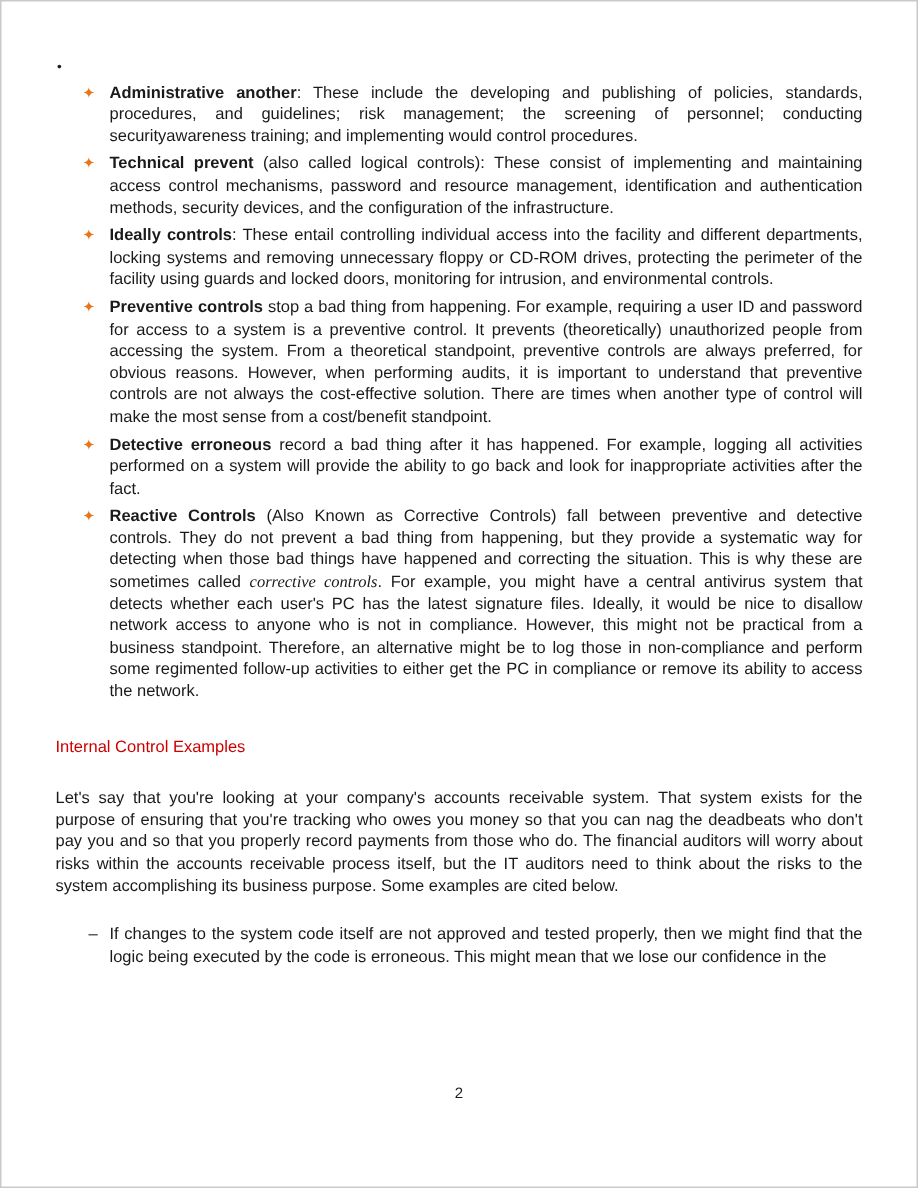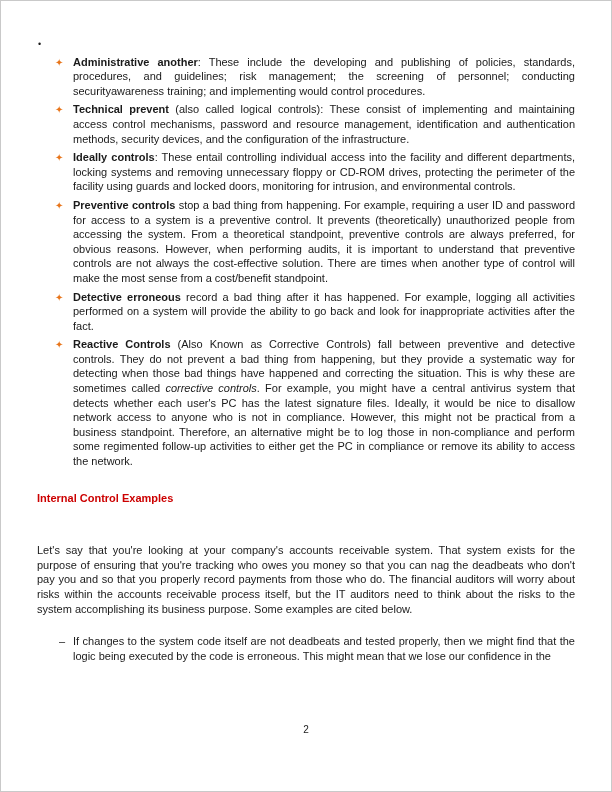--- a/index.html
+++ b/index.html
@@ -10,23 +10,23 @@
     font-family:"Liberation Sans", sans-serif;
     font-size:11px; line-height:14.6px; color:#1a1a1a;
     position:relative; overflow:hidden;
   }
   .top-bullet { font-size:9px; margin:0 0 3px 1px; }
   .list { margin:0; }
   .li { display:flex; margin:0 0 4px 18px; }
   .bullet { flex:0 0 18px; width:18px; color:#e8751a; font-size:10px; padding-top:1px; }
   .li-text { margin:0; flex:1; text-align:justify; }
   .b { font-weight:bold; }
-  .it { font-style:italic; }
-  .heading { color:#cc0000; font-weight:bold; font-size:11px; margin:22px 0 0 0; }
-  .para { margin:38px 0 0 0; text-align:justify; }
+  .it { font-style:italic;font-family:Liberation Serif, serif; }
+  .heading { color:#cc0000; font-weight:normal; font-size:11px; margin:22px 0 0 0; }
+  .para { margin:20px 0 0 0; text-align:justify; }
   .dash-item { display:flex; margin:18px 0 0 22px; }
   .dash { flex:0 0 14px; width:14px; }
   .page-number { position:absolute; left:0; right:0; top:722px; text-align:center; font-size:10px; color:#1a1a1a; }
 </style>
 </head>
 <body>
 
 <div class="page">
 
   <div class="top-bullet">•</div>
@@ -65,18 +65,18 @@
 
   </div>
 
   <h2 class="heading">Internal Control Examples</h2>
 
   <p class="para">Let's say that you're looking at your company's accounts receivable system. That system exists for the purpose of ensuring that you're tracking who owes you money so that you can nag the deadbeats who don't pay you and so that you properly record payments from those who do. The financial auditors will worry about risks within the accounts receivable process itself, but the IT auditors need to think about the risks to the system accomplishing its business purpose. Some examples are cited below.</p>
 
 
   <div class="dash-item">
     <span class="dash">–</span>
-    <p class="li-text">If changes to the system code itself are not deadbeats and tested properly, then we might find that the logic being executed by the code is erroneous. This might mean that we lose our confidence in the</p>
+    <p class="li-text">If changes to the system code itself are not approved and tested properly, then we might find that the logic being executed by the code is erroneous. This might mean that we lose our confidence in the</p>
   </div>
 
   <div class="page-number">2</div>
 
 </div>
 
 </body></html>

